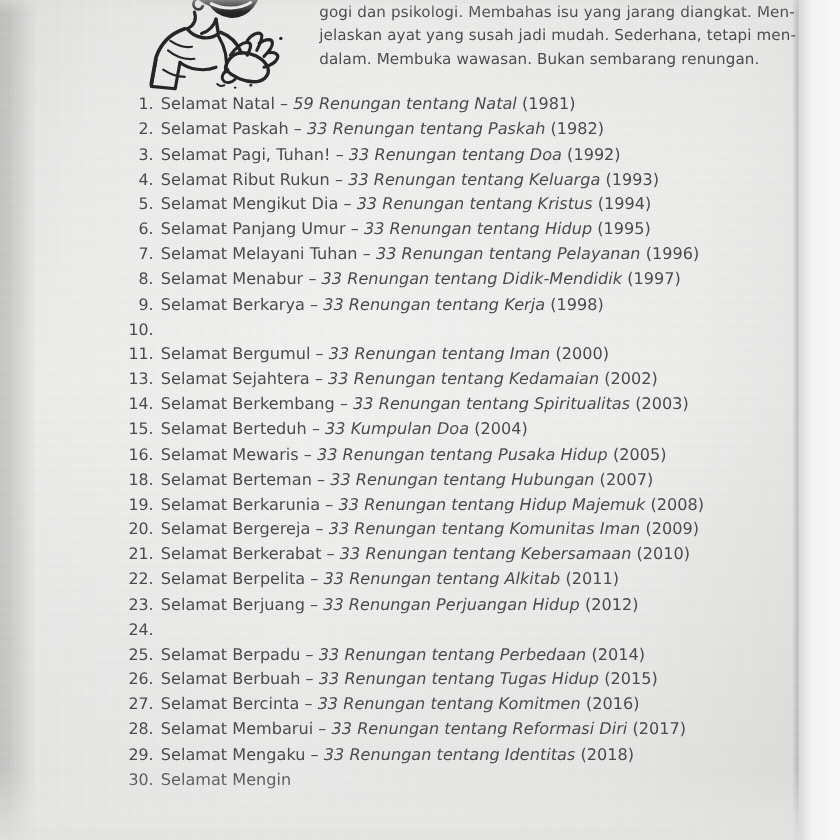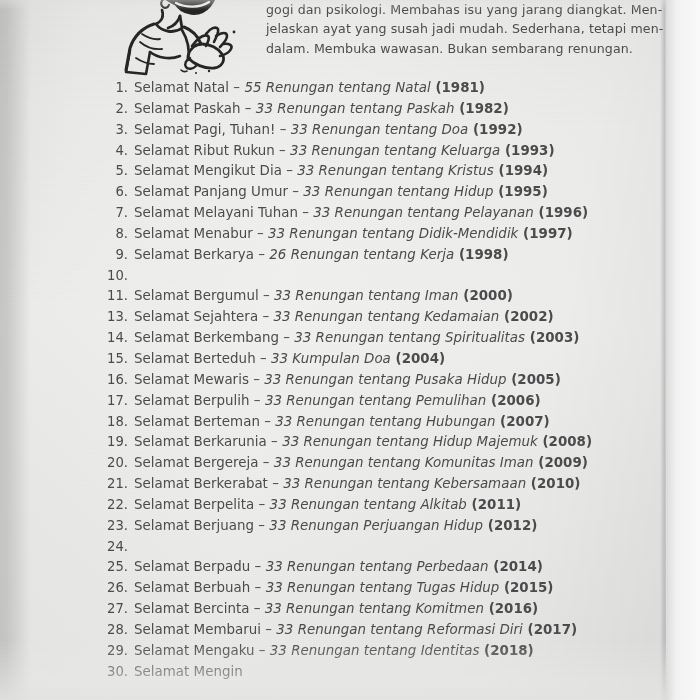--- a/index.html
+++ b/index.html
@@ -116,21 +116,21 @@
     font-style: normal;
   }
   .bk-text {
     position: absolute;
     left: 134px;
     font-size: 13.4px;
     letter-spacing: 0.02px;
   }
   .bk-title { }
   .bk-sub   { font-style: italic; }
-  .bk-year  { font-style: normal; font-weight: bold; }
+  .bk-year  { font-style: normal; }
 
   
   #soft-bottom {
     position: absolute;
     left: 0; bottom: 0;
     width: 666px; height: 60px;
     pointer-events: none;
     background: linear-gradient(180deg, rgba(235,235,233,0) 0%, rgba(232,232,230,0.55) 70%, rgba(228,228,226,0.85) 100%);
   }
   #soft-top {
@@ -200,21 +200,21 @@
 
   <div id="intro">
     <span class="ln">gogi dan psikologi. Membahas isu yang jarang diangkat. Men-</span>
     <span class="ln">jelaskan ayat yang susah jadi mudah. Sederhana, tetapi men-</span>
     <span class="ln">dalam. Membuka wawasan. Bukan sembarang renungan.</span>
   </div>
 
   <div id="book-list">
       <div class="book-row">
         <span class="bk-num">1.</span>
-        <span class="bk-text"><span class="bk-title">Selamat Natal</span><span class="bk-title"> – </span><span class="bk-sub">55 Renungan tentang Natal</span><span class="bk-year"> (1981)</span></span>
+        <span class="bk-text"><span class="bk-title">Selamat Natal</span><span class="bk-title"> – </span><span class="bk-sub">59 Renungan tentang Natal</span><span class="bk-year"> (1981)</span></span>
       </div>
       <div class="book-row">
         <span class="bk-num">2.</span>
         <span class="bk-text"><span class="bk-title">Selamat Paskah</span><span class="bk-title"> – </span><span class="bk-sub">33 Renungan tentang Paskah</span><span class="bk-year"> (1982)</span></span>
       </div>
       <div class="book-row">
         <span class="bk-num">3.</span>
         <span class="bk-text"><span class="bk-title">Selamat Pagi, Tuhan!</span><span class="bk-title"> – </span><span class="bk-sub">33 Renungan tentang Doa</span><span class="bk-year"> (1992)</span></span>
       </div>
       <div class="book-row">
@@ -232,21 +232,21 @@
       <div class="book-row">
         <span class="bk-num">7.</span>
         <span class="bk-text"><span class="bk-title">Selamat Melayani Tuhan</span><span class="bk-title"> – </span><span class="bk-sub">33 Renungan tentang Pelayanan</span><span class="bk-year"> (1996)</span></span>
       </div>
       <div class="book-row">
         <span class="bk-num">8.</span>
         <span class="bk-text"><span class="bk-title">Selamat Menabur</span><span class="bk-title"> – </span><span class="bk-sub">33 Renungan tentang Didik-Mendidik</span><span class="bk-year"> (1997)</span></span>
       </div>
       <div class="book-row">
         <span class="bk-num">9.</span>
-        <span class="bk-text"><span class="bk-title">Selamat Berkarya</span><span class="bk-title"> – </span><span class="bk-sub">26 Renungan tentang Kerja</span><span class="bk-year"> (1998)</span></span>
+        <span class="bk-text"><span class="bk-title">Selamat Berkarya</span><span class="bk-title"> – </span><span class="bk-sub">33 Renungan tentang Kerja</span><span class="bk-year"> (1998)</span></span>
       </div>
       <div class="book-row">
         <span class="bk-num">10.</span>
       </div>
       <div class="book-row">
         <span class="bk-num">11.</span>
         <span class="bk-text"><span class="bk-title">Selamat Bergumul</span><span class="bk-title"> – </span><span class="bk-sub">33 Renungan tentang Iman</span><span class="bk-year"> (2000)</span></span>
       </div>
       <div class="book-row">
         <span class="bk-num">13.</span>
@@ -256,24 +256,20 @@
         <span class="bk-num">14.</span>
         <span class="bk-text"><span class="bk-title">Selamat Berkembang</span><span class="bk-title"> – </span><span class="bk-sub">33 Renungan tentang Spiritualitas</span><span class="bk-year"> (2003)</span></span>
       </div>
       <div class="book-row">
         <span class="bk-num">15.</span>
         <span class="bk-text"><span class="bk-title">Selamat Berteduh</span><span class="bk-title"> – </span><span class="bk-sub">33 Kumpulan Doa</span><span class="bk-year"> (2004)</span></span>
       </div>
       <div class="book-row">
         <span class="bk-num">16.</span>
         <span class="bk-text"><span class="bk-title">Selamat Mewaris</span><span class="bk-title"> – </span><span class="bk-sub">33 Renungan tentang Pusaka Hidup</span><span class="bk-year"> (2005)</span></span>
-      </div>
-      <div class="book-row">
-        <span class="bk-num">17.</span>
-        <span class="bk-text"><span class="bk-title">Selamat Berpulih</span><span class="bk-title"> – </span><span class="bk-sub">33 Renungan tentang Pemulihan</span><span class="bk-year"> (2006)</span></span>
       </div>
       <div class="book-row">
         <span class="bk-num">18.</span>
         <span class="bk-text"><span class="bk-title">Selamat Berteman</span><span class="bk-title"> – </span><span class="bk-sub">33 Renungan tentang Hubungan</span><span class="bk-year"> (2007)</span></span>
       </div>
       <div class="book-row">
         <span class="bk-num">19.</span>
         <span class="bk-text"><span class="bk-title">Selamat Berkarunia</span><span class="bk-title"> – </span><span class="bk-sub">33 Renungan tentang Hidup Majemuk</span><span class="bk-year"> (2008)</span></span>
       </div>
       <div class="book-row">

